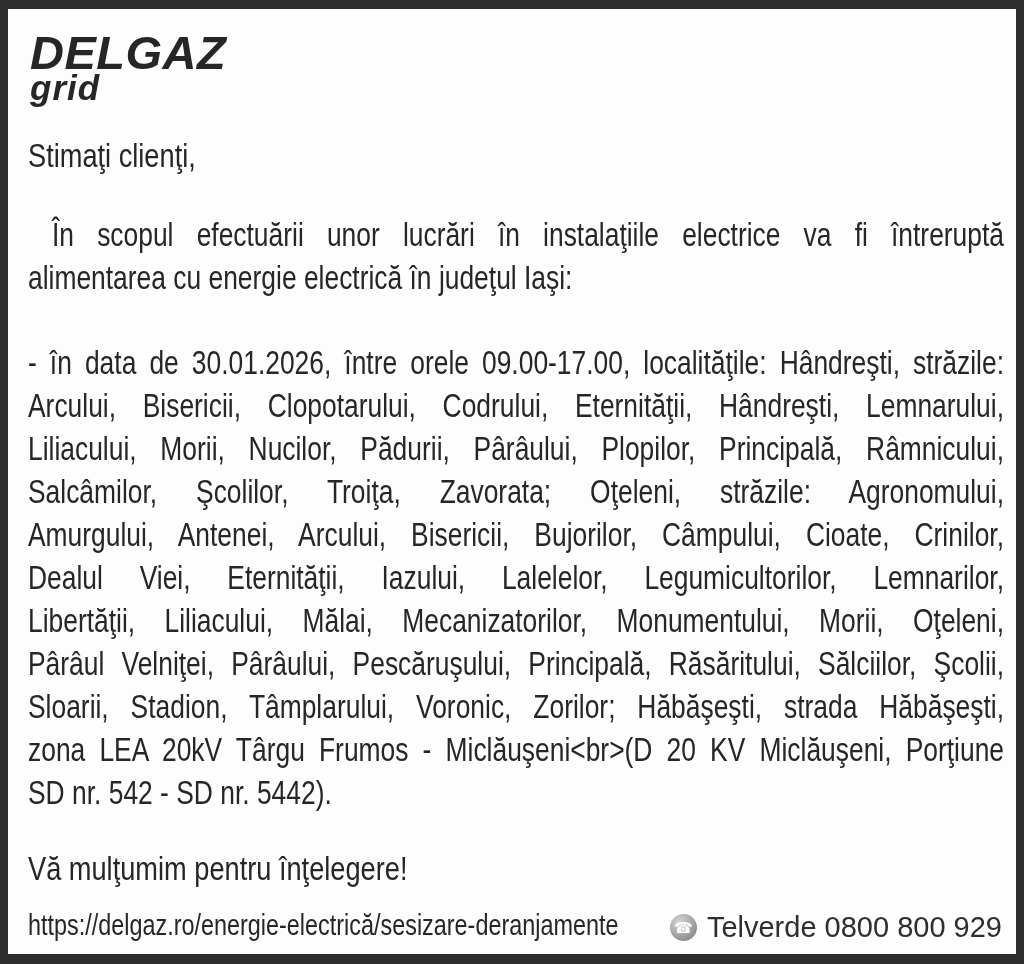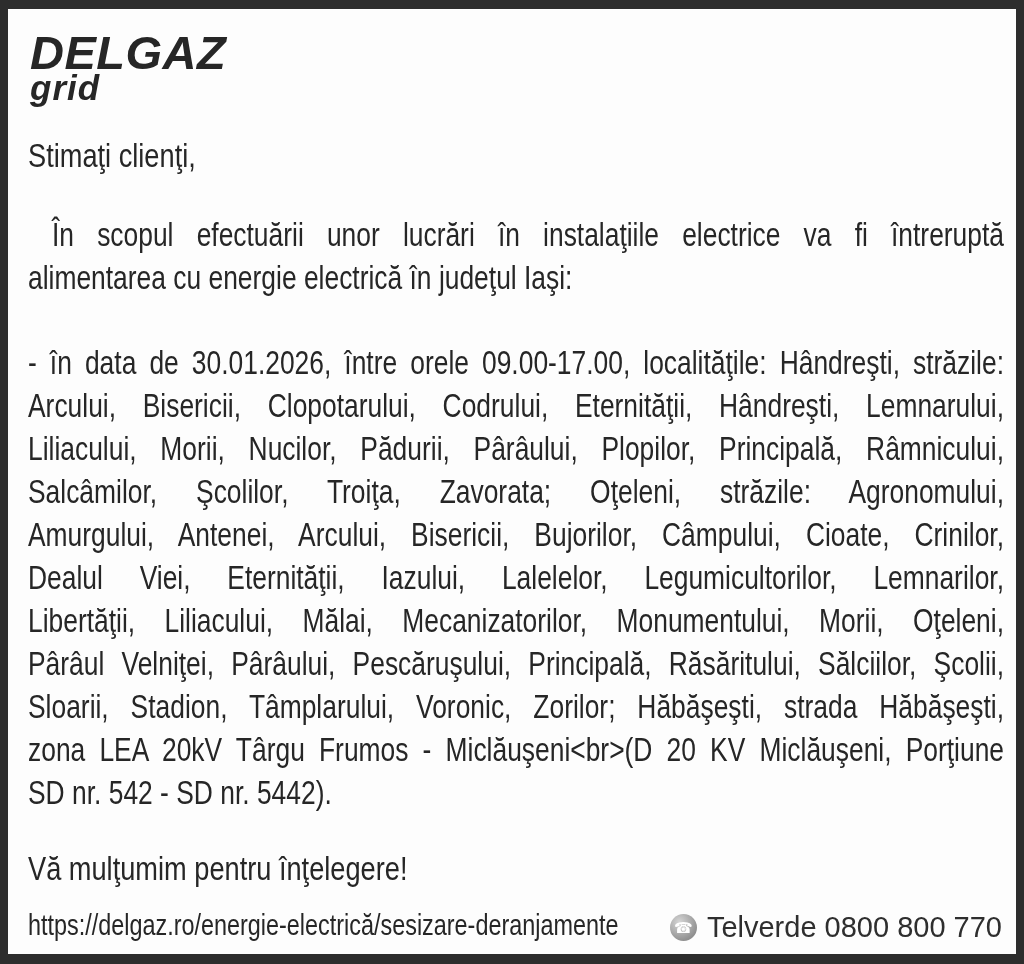--- a/index.html
+++ b/index.html
@@ -123,17 +123,17 @@
     </div>
 
   <div class="cond closing">Vă mulţumim pentru înţelegere!</div>
 
   <div class="footer">
     <div class="footer-url">https://delgaz.ro/energie-electrică/sesizare-deranjamente</div>
     <div class="footer-phone">
       <span class="phone-icon">
         <span>☎</span>
       </span>
-      <span>Telverde 0800 800 770</span>
+      <span>Telverde 0800 800 929</span>
     </div>
   </div>
 
 </div>
 
 </body></html>

